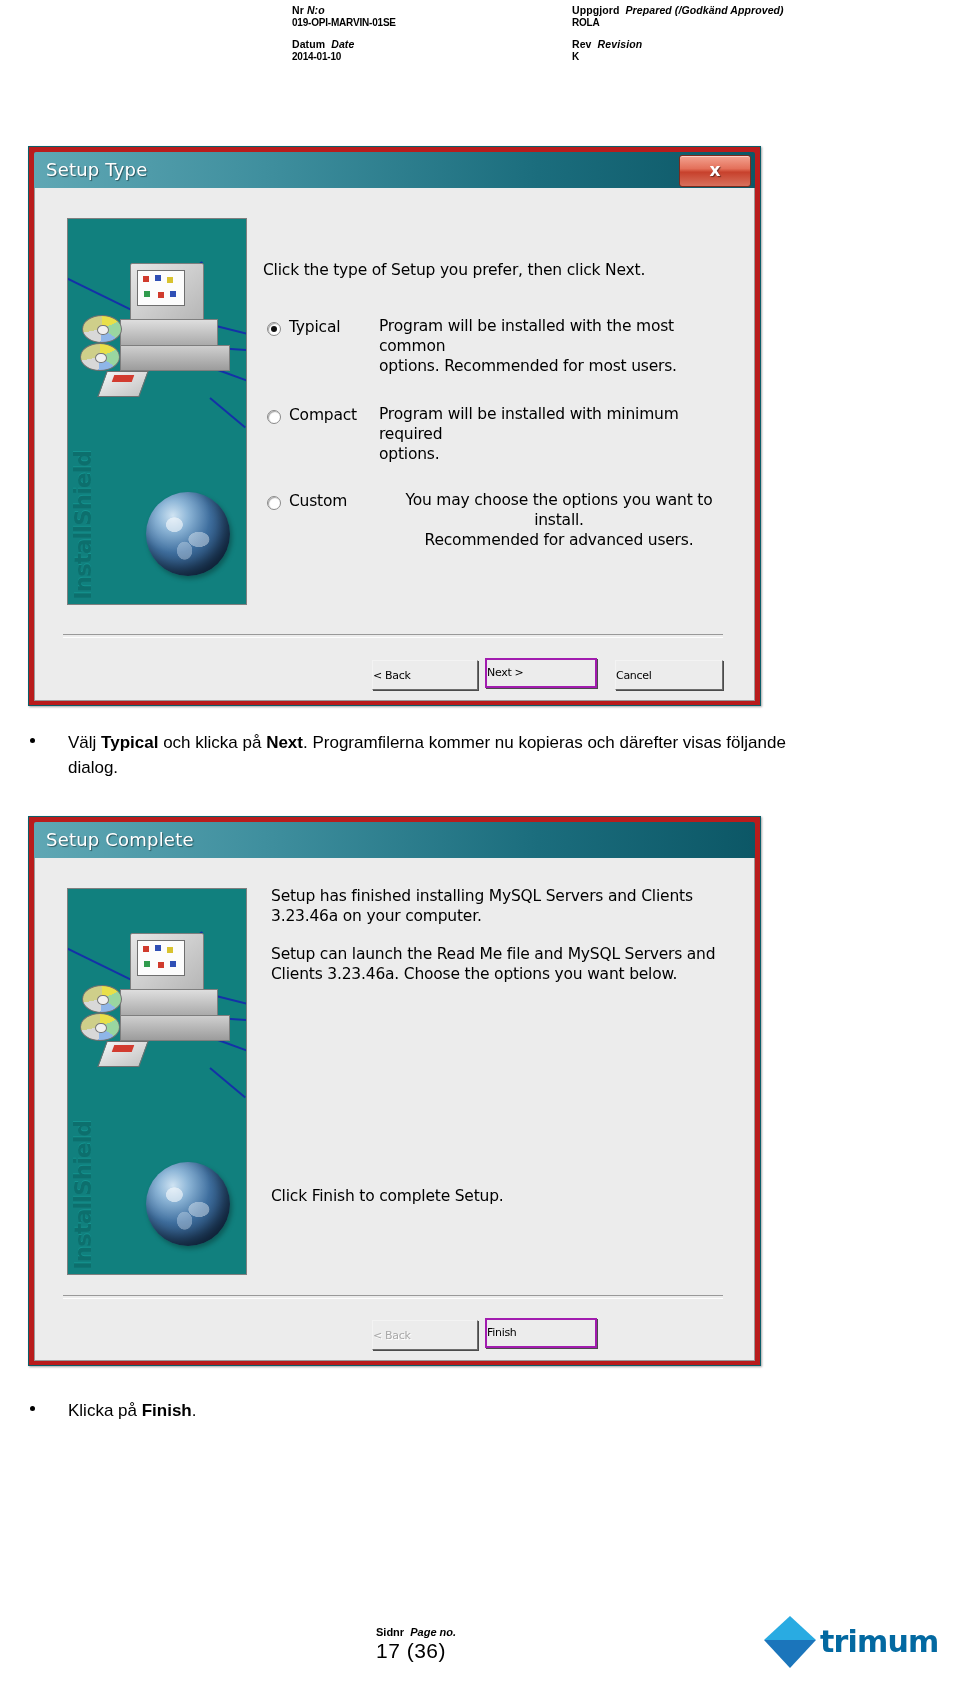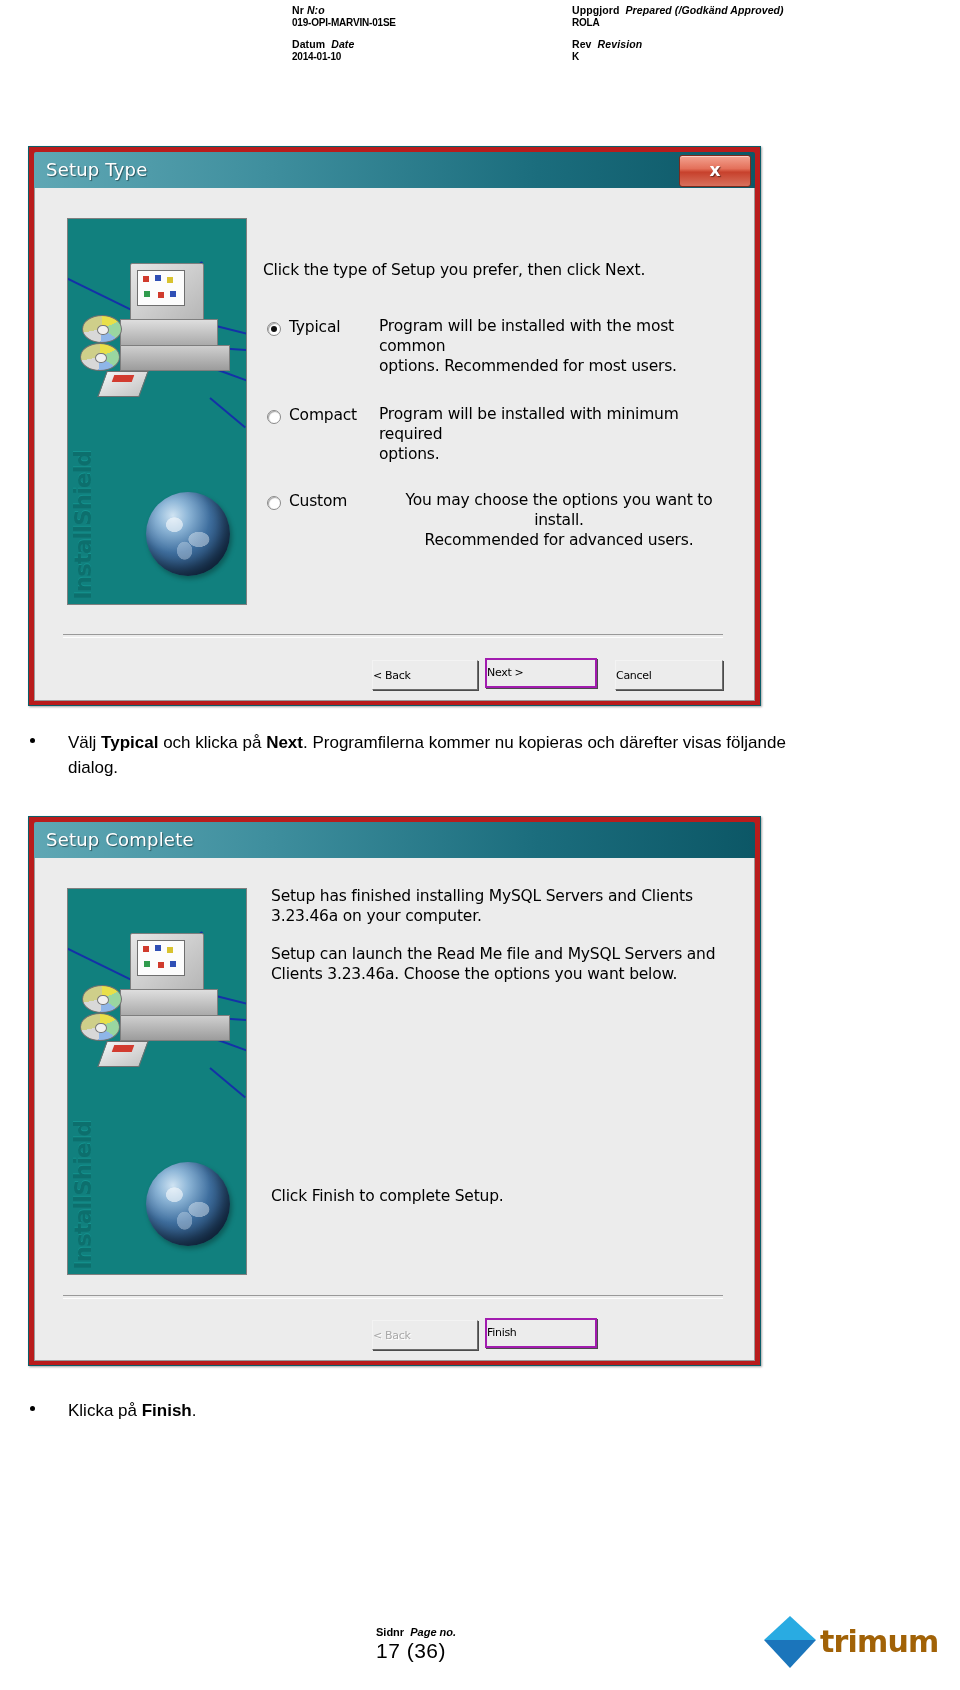--- a/index.html
+++ b/index.html
@@ -377,21 +377,21 @@
     border-right: 26px solid transparent;
     border-top: 28px solid #1b75bb;
   }
   .trimum-word {
     position: absolute;
     left: 56px; top: 12px;
     font-family: "DejaVu Sans", sans-serif;
     font-weight: bold;
     font-size: 30px;
     letter-spacing: -0.8px;
-    color: #a16207;
+    color: #0369a1;
   }
 </style>
 </head>
 <body>
 
 <div class="doc-header">
 
   <div class="hdr-col hdr-col-1">
     <div class="hdr-label">
       <span>Nr</span>

